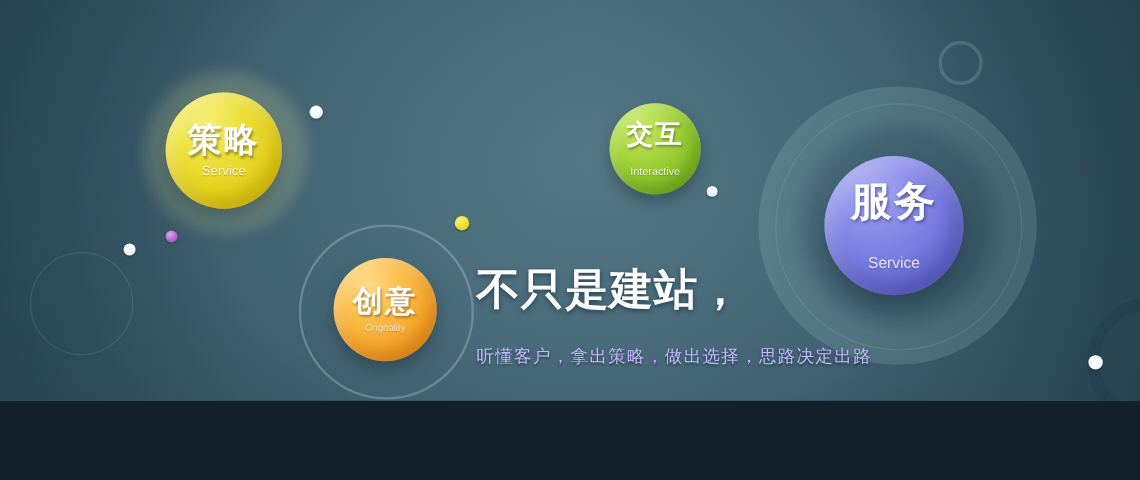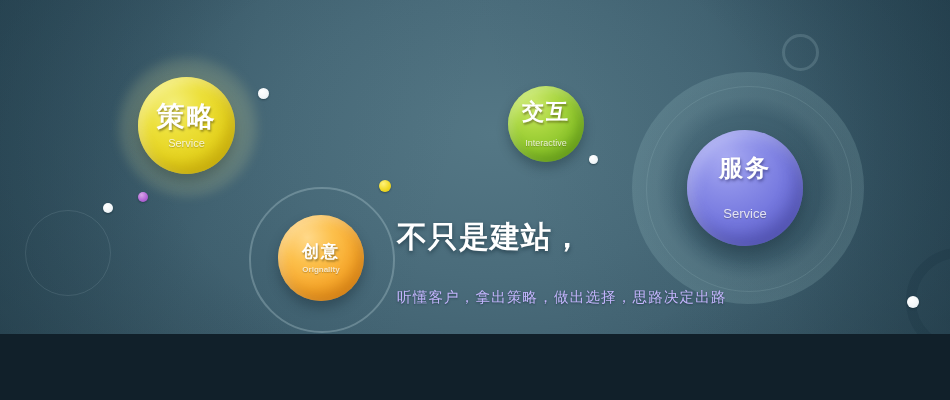--- a/index.html
+++ b/index.html
@@ -160,34 +160,34 @@
   .sphere-originality {
     left: 278px; top: 215px;
     width: 86px; height: 86px;
     background:
       radial-gradient(circle at 34% 26%, #ffd98a 0%, #fcc04c 30%, #f7a82c 60%, #ef941c 82%, #e4860f 100%);
     box-shadow:
       inset -5px -8px 13px rgba(150,80,0,0.32),
       inset 4px 5px 11px rgba(255,240,210,0.45),
       0 7px 12px rgba(20,40,50,0.38);
   }
-  .sphere-originality .cn { font-size: 17px; }
-  .sphere-originality .en { font-size: 8px; margin-top: 6px; color: rgba(255,255,255,0.72); font-weight: bold; }
+  .sphere-originality .cn { font-size: 25px; }
+  .sphere-originality .en { font-size: 8px; margin-top: 6px; color: rgba(255,255,255,0.72); }
 
   .sphere-service {
     left: 687px; top: 130px;
     width: 116px; height: 116px;
     background:
       radial-gradient(circle at 34% 24%, #a8aaf2 0%, #8b8ee8 28%, #7679df 54%, #6668d2 78%, #5a5cc6 100%);
     box-shadow:
       inset -7px -10px 16px rgba(40,40,110,0.32),
       inset 5px 7px 14px rgba(225,226,255,0.42),
       0 9px 16px rgba(16,36,48,0.40);
   }
-  .sphere-service .cn { font-size: 24px; text-shadow: 1px 2px 3px rgba(30,30,90,0.50); }
+  .sphere-service .cn { font-size: 34px; text-shadow: 1px 2px 3px rgba(30,30,90,0.50); }
   .sphere-service .en { font-size: 13px; margin-top: 27px; }
 
   
   .dot {
     position: absolute;
     border-radius: 50%;
     pointer-events: none;
   }
   .dot-white {
     background: radial-gradient(circle at 36% 30%, #ffffff 0%, #f2f6f8 60%, #d7e2e7 100%);
@@ -219,21 +219,21 @@
     letter-spacing: -0.1px;
     text-shadow: 0 1px 2px rgba(12,32,42,0.45);
   }
   .english-copy .line { display: block; white-space: nowrap; }
 
   .headline {
     position: absolute;
     left: 397px; top: 218px;
     color: #ffffff;
     font-weight: bold;
-    font-size: 30px;
+    font-size: 36px;
     line-height: 1.28;
     letter-spacing: 1px;
     text-shadow: 0 2px 4px rgba(10,30,42,0.55);
   }
   .headline .line { display: block; white-space: nowrap; }
 
   .subhead {
     position: absolute;
     left: 397px; top: 288px;
     color: #c4b5fd;

